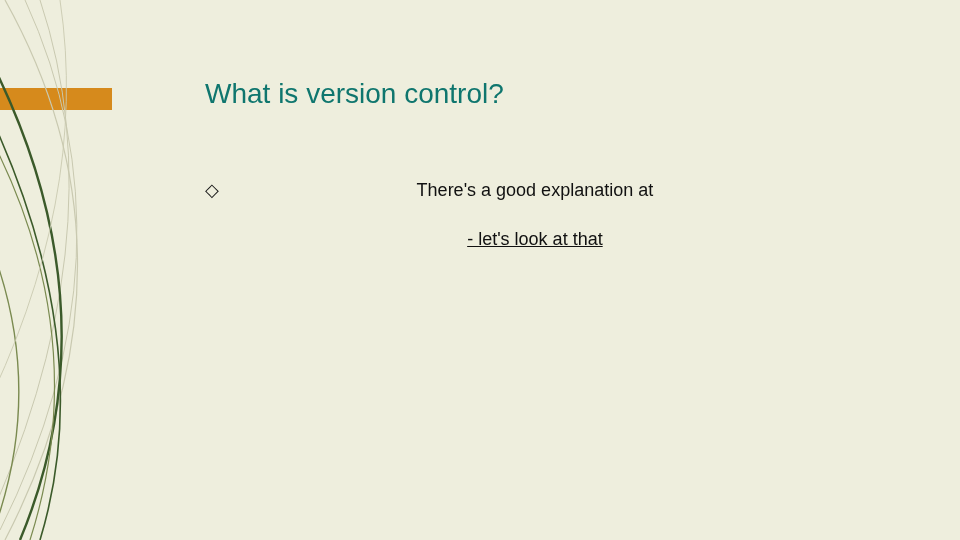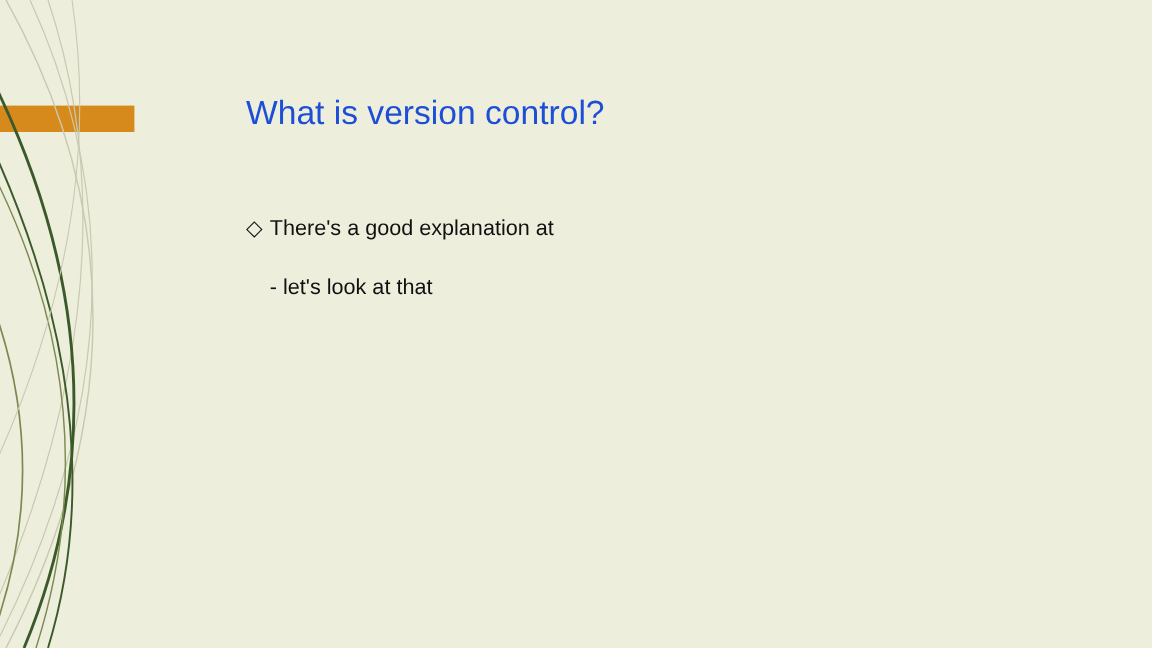--- a/index.html
+++ b/index.html
@@ -25,45 +25,45 @@
     width: 300px;
     height: 540px;
     pointer-events: none;
   }
   .title {
     position: absolute;
     top: 78px;
     left: 205px;
     font-size: 28px;
     font-weight: 400;
-    color: #1d4ed8;
+    color: #0f766e;
   }
   .content {
     position: absolute;
     top: 178px;
     left: 205px;
     width: 640px;
     font-size: 18px;
     line-height: 1.35;
     color: #111;
   }
   .bullet-row { display: flex; }
   .bullet-marker {
     flex: 0 0 auto;
     font-size: 18px;
     margin-right: 6px;
     line-height: 1.35;
   }
-  .bullet-body { flex: 1 1 auto; }
+  .bullet-body { flex: 1 1 auto; text-align: center; }
   .link {
     text-decoration: underline;
     color: #111;
     display: inline;
   }
-  .indent { display: inline; }
+  .indent { display: inline; text-decoration: underline; }
 </style>
 </head>
 <body>
 
 <div class="accent-bar"></div>
 
 <svg class="decor" viewBox="0 0 300 540" preserveAspectRatio="none">
   <path d="M 5 0 Q 150 260 5 540" stroke="#c9c9b0" stroke-width="1.2" fill="none"></path>
   <path d="M 25 0 Q 140 250 0 530" stroke="#c9c9b0" stroke-width="1.0" fill="none"></path>
   <path d="M 40 0 Q 120 240 -20 540" stroke="#c9c9b0" stroke-width="1.0" fill="none"></path>

